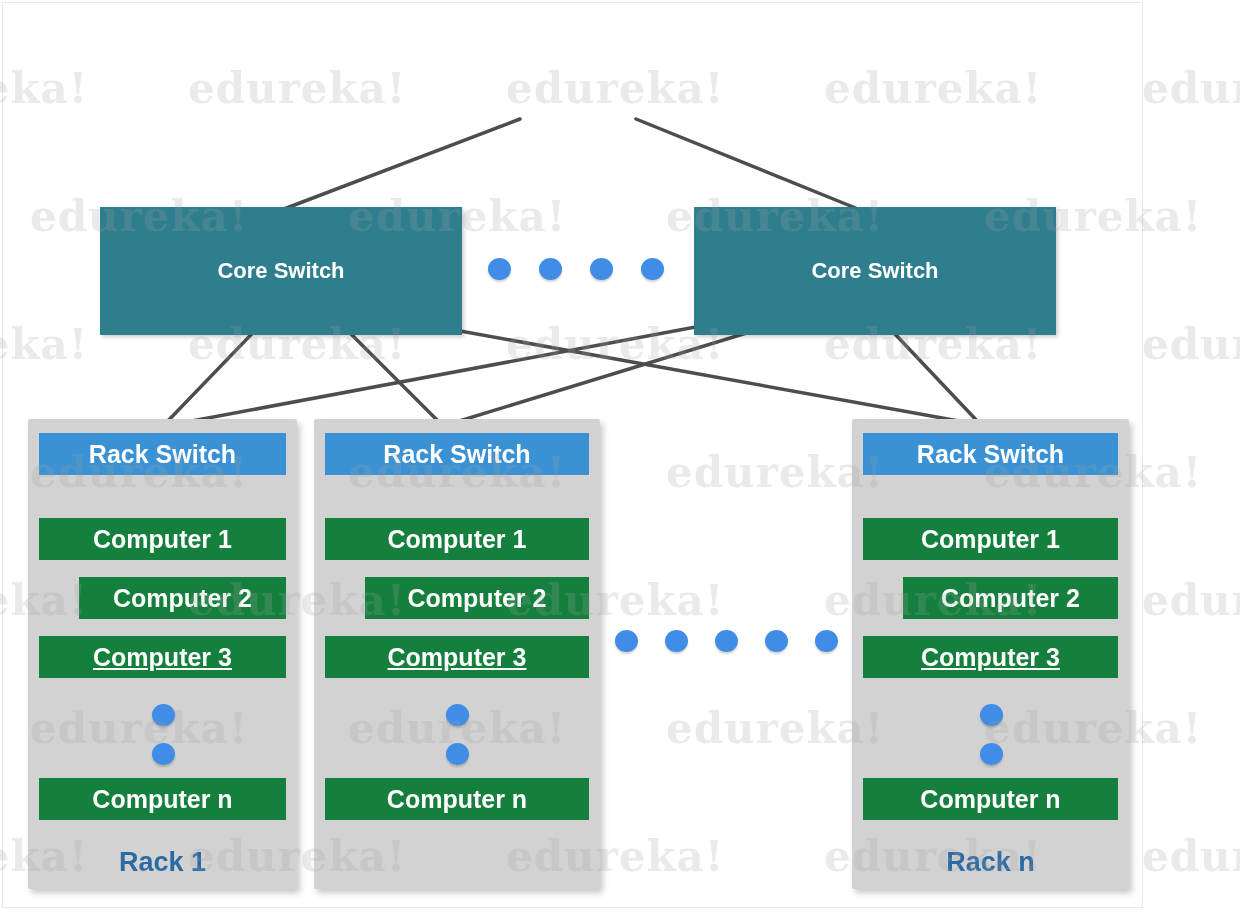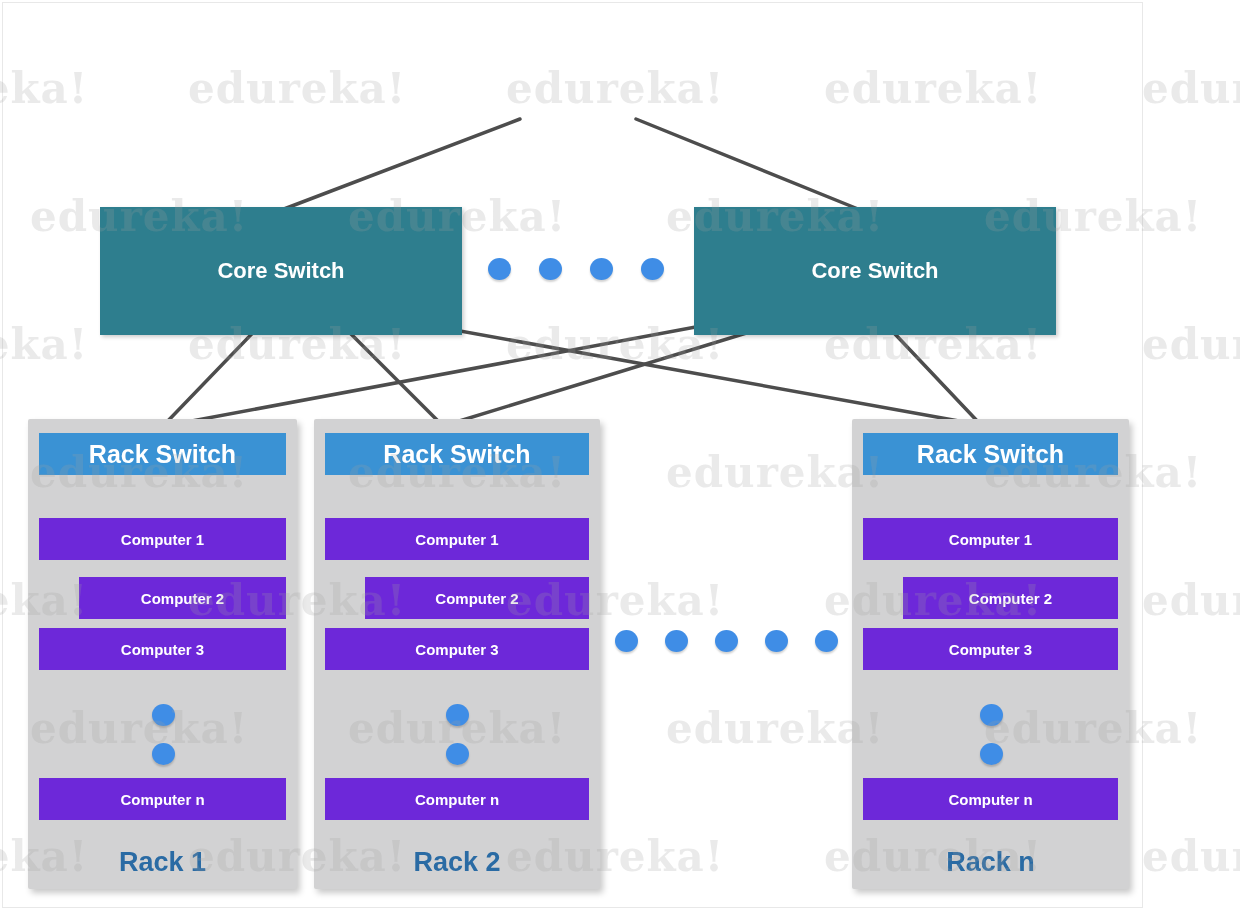--- a/index.html
+++ b/index.html
@@ -28,22 +28,22 @@
   }
   .rack-1{left:28px;width:269px;}
   .rack-2{left:314px;width:286px;}
   .rack-n{left:852px;width:277px;}
   .inner{
     position:absolute;left:11px;right:11px;height:42px;
     display:flex;align-items:center;justify-content:center;
     color:#ffffff;font-weight:bold;
   }
   .rswitch{top:14px;background:#3a92d4;font-size:25px;}
-  .computer{background:#6d28d9;font-size:15px;justify-content:center;}
-  .comp-0{top:99px;} .comp-1{top:158px;margin-left:40px;} .comp-2{top:209px;} .comp-n{top:359px;}
+  .computer{background:#15803d;font-size:25px;justify-content:center;}
+  .comp-0{top:99px;} .comp-1{top:158px;margin-left:40px;} .comp-2{top:217px;text-decoration:underline;} .comp-n{top:359px;}
   .rack-label{
     position:absolute;left:0;right:0;top:428px;text-align:center;
     color:#2a6ba4;font-size:27px;font-weight:bold;
   }
   .dot{
     width:23px;height:22px;border-radius:50%;background:#3f8de6;
     box-shadow:0 2px 2px rgba(0,0,0,0.18);
   }
   .dots-h{position:absolute;display:flex;z-index:2;}
   .core-dots{left:488px;top:258px;gap:28px;}
@@ -133,21 +133,20 @@
     <div class="inner computer comp-2">
       <span>Computer 3</span>
     </div>
     <div class="vdots">
       <span class="dot"></span>
       <span class="dot"></span>
     </div>
     <div class="inner computer comp-n">
       <span>Computer n</span>
     </div>
-    <div class="rack-label">Rack 2</div>
   </div>
 
   <div class="dots-h rack-dots">
     <span class="dot"></span>
     <span class="dot"></span>
     <span class="dot"></span>
     <span class="dot"></span>
     <span class="dot"></span>
   </div>
 

